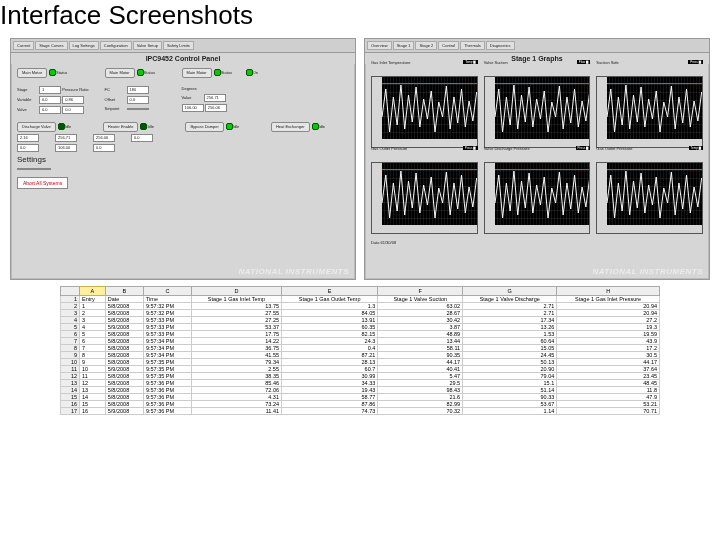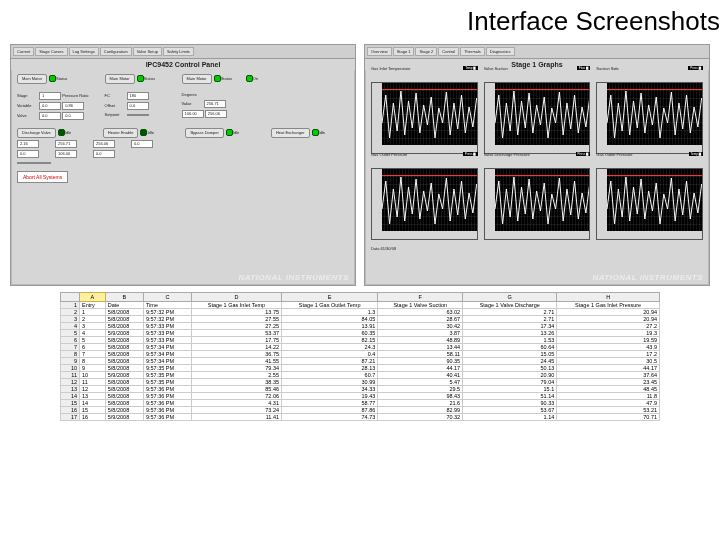--- a/index.html
+++ b/index.html
@@ -1,16 +1,16 @@
 <!DOCTYPE html>
 <html><head>
 <meta charset="utf-8">
 <style>
   html,body{margin:0;padding:0;width:720px;height:540px;background:#fff;font-family:Arial,Helvetica,sans-serif;overflow:hidden}
-  .slide-title{font-size:26px;text-align:right;padding-top:6px;height:38px}
+  .slide-title{font-size:26px;text-align:left;height:38px}
   .row-top{display:flex;gap:8px;padding:0 10px}
   .panel{background:#d6d6d6;border:1px solid #999;font-size:4px;color:#222;box-shadow:0 0 0 1px #bbb inset}
   .left-panel{width:345px;height:240px;display:flex;flex-direction:column}
   .right-panel{width:345px;height:240px;display:flex;flex-direction:column}
   .tabbar{background:#cfcfcf;padding:2px;font-size:4px;display:flex;gap:1px;border-bottom:1px solid #999}
   .tab{background:#e0e0e0;border:1px solid #aaa;padding:1px 3px;font-size:4px}
   .panel-title{font-size:7px;text-align:center;padding:2px 0;background:#d6d6d6;font-weight:bold}
   .lp-body{flex:1;padding:4px 6px;position:relative}
   .btn{background:#e6e6e6;border:1px solid #888;border-radius:2px;padding:1px 4px;font-size:4px;line-height:6px;display:inline-block}
   .led{display:inline-block;width:5px;height:5px;background:#0c0;border:1px solid #050;border-radius:2px;margin-left:2px;vertical-align:middle}
@@ -105,20 +105,21 @@
             <span class="fld">106.00</span>
           </div>
         <div class="colg">
             <span class="fld">256.06</span>
             <span class="fld">0.0</span>
           </div>
         <div class="colg">
             <span class="fld">0.0</span>
           </div>
       </div>
+      <div class="settings-head">Settings</div>
       <div style="margin-top:2px"><span class="fld" style="min-width:28px"></span></div>
       <div style="margin-top:6px"><span class="big-red">Abort All Systems</span></div>
       <div class="ni-brand">NATIONAL INSTRUMENTS</div>
     </div>
   </div>
 
   <div class="panel right-panel">
     <div class="tabbar">
       <span class="tab">Overview</span>
       <span class="tab">Stage 1</span>

